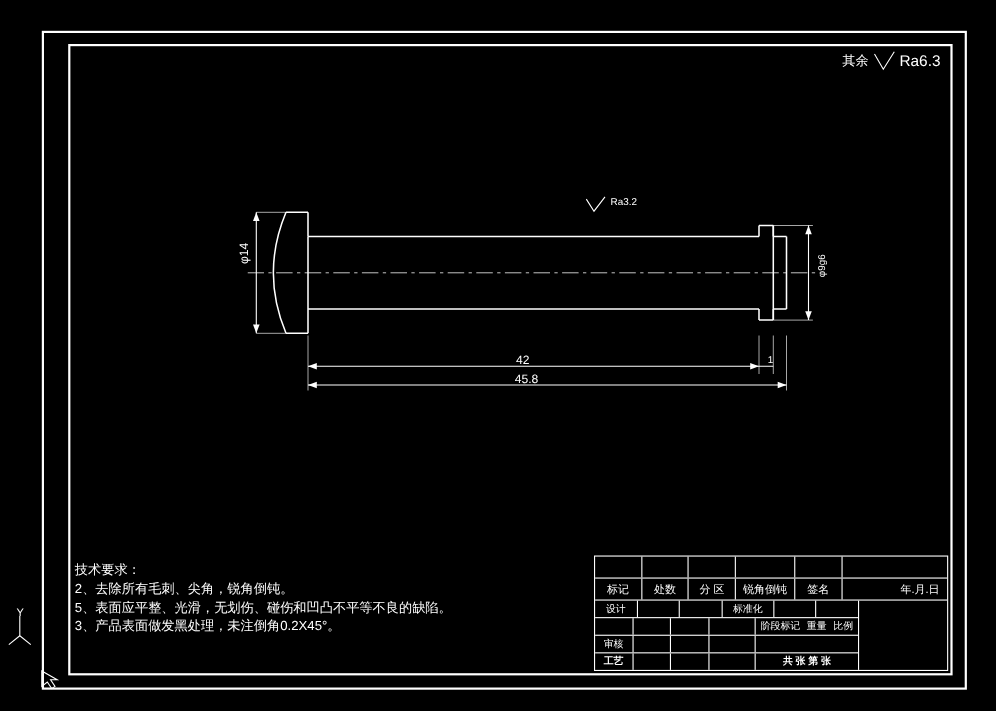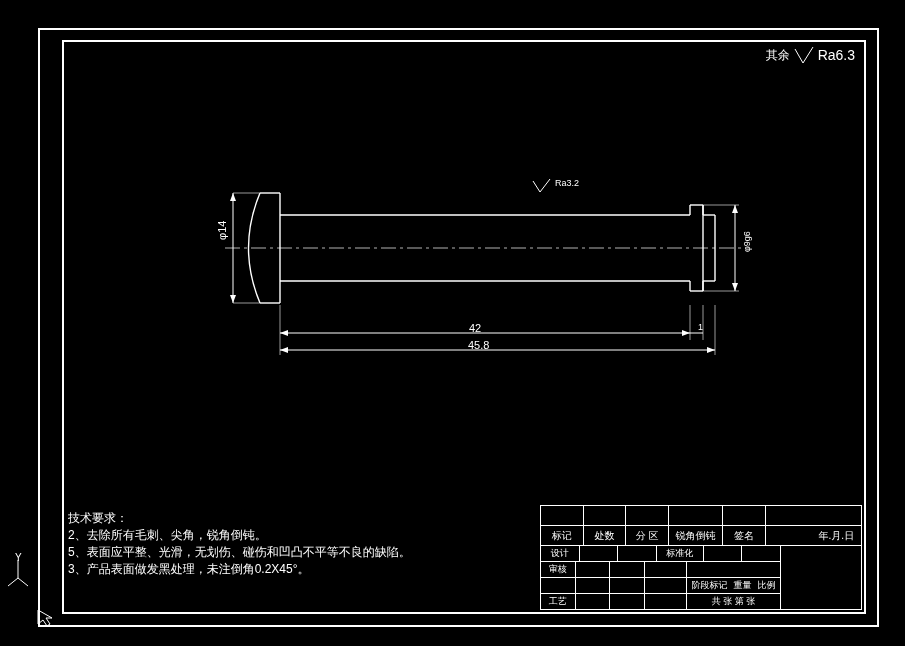--- a/index.html
+++ b/index.html
@@ -115,21 +115,21 @@
     flex: 1;
     display: flex;
     flex-direction: column;
     border-right: 1px solid #fff;
   }
   .tb-br {
     flex: 1;
     display: flex;
     border-bottom: 1px solid #fff;
   }
-  .tb-br:last-child { border-bottom: none; }
+  .tb-br:last-child { border-bottom: none; font-weight: bold; }
   .tb-bc {
     border-right: 1px solid #fff;
     padding: 1px 2px;
     display: flex;
     align-items: center;
     justify-content: center;
     flex: 1;
     min-width: 0;
     font-size: 9px;
   }
@@ -283,38 +283,38 @@
       <div class="tb-leftrows">
         <div class="tb-br">
           <div class="tb-bc" style="flex:0.8">设计</div>
           <div class="tb-bc" style="flex:0.8"></div>
           <div class="tb-bc" style="flex:0.8"></div>
           <div class="tb-bc" style="flex:1">标准化</div>
           <div class="tb-bc" style="flex:0.8"></div>
           <div class="tb-bc" style="flex:0.8"></div>
         </div>
         <div class="tb-br">
-          <div class="tb-bc" style="flex:0.8">审核</div>
-          <div class="tb-bc" style="flex:0.8"></div>
-          <div class="tb-bc" style="flex:0.8"></div>
-          <div class="tb-bc" style="flex:1"></div>
-          <div class="tb-bc" style="flex:2.4"></div>
-        </div>
-        <div class="tb-br">
           <div class="tb-bc" style="flex:0.8"></div>
           <div class="tb-bc" style="flex:0.8"></div>
           <div class="tb-bc" style="flex:0.8"></div>
           <div class="tb-bc" style="flex:1"></div>
           <div class="tb-bc" style="flex:2.4;border-right:none">
             <span style="margin-right:6px">阶段标记</span>
             <span style="margin-right:6px">重量</span>
             <span>比例</span>
           </div>
         </div>
         <div class="tb-br">
+          <div class="tb-bc" style="flex:0.8">审核</div>
+          <div class="tb-bc" style="flex:0.8"></div>
+          <div class="tb-bc" style="flex:0.8"></div>
+          <div class="tb-bc" style="flex:1"></div>
+          <div class="tb-bc" style="flex:2.4"></div>
+        </div>
+        <div class="tb-br">
           <div class="tb-bc" style="flex:0.8">工艺</div>
           <div class="tb-bc" style="flex:0.8"></div>
           <div class="tb-bc" style="flex:0.8"></div>
           <div class="tb-bc" style="flex:1"></div>
           <div class="tb-bc" style="flex:2.4">共    张 第    张</div>
         </div>
       </div>
       <div style="width:80px"></div>
     </div>
   </div>

